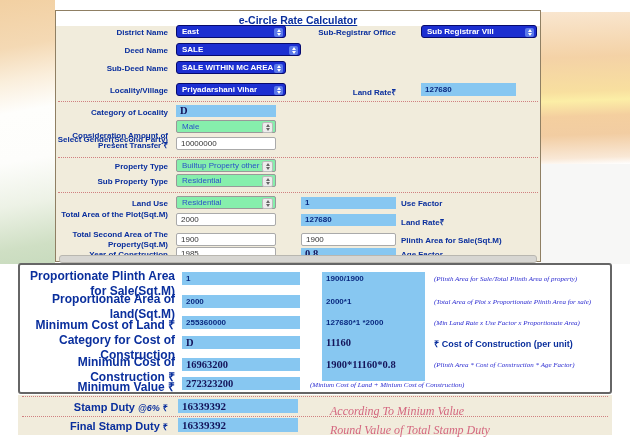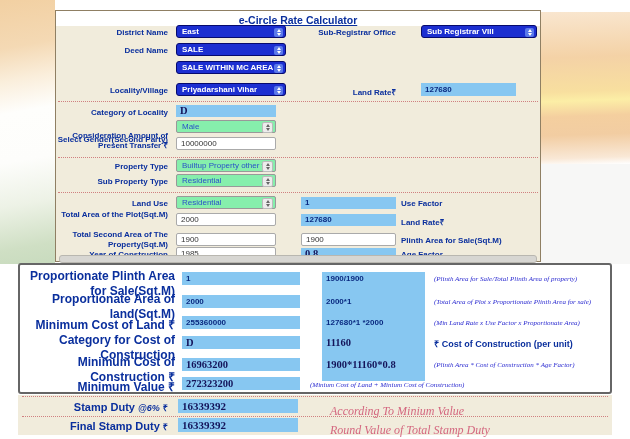--- a/index.html
+++ b/index.html
@@ -84,28 +84,29 @@
     <div class="lab2" style="top:17px;">Sub-Registrar Office</div>
     <div class="sel sel-blue" style="left:365px;top:14px;width:116px;">
       <span>Sub Registrar VIII</span>
       <span class="st">
           <i class="up"></i>
           <i class="dn"></i>
         </span>
     </div>
 
     <div class="lab" style="top:35px;">Deed Name</div>
-    <div class="sel sel-blue" style="left:120px;top:32px;width:110px;">
+    <div class="sel sel-blue" style="left:120px;top:32px;width:125px;">
       <span>SALE</span>
       <span class="st">
           <i class="up"></i>
           <i class="dn"></i>
         </span>
     </div>
 
+    <div class="lab" style="top:53px;">Sub-Deed Name</div>
     <div class="sel sel-blue" style="left:120px;top:50px;width:110px;">
       <span>SALE WITHIN MC AREA</span>
       <span class="st">
           <i class="up"></i>
           <i class="dn"></i>
         </span>
     </div>
 
     <div class="lab" style="top:75px;">Locality/Village</div>
     <div class="sel sel-blue" style="left:120px;top:72px;width:110px;">

